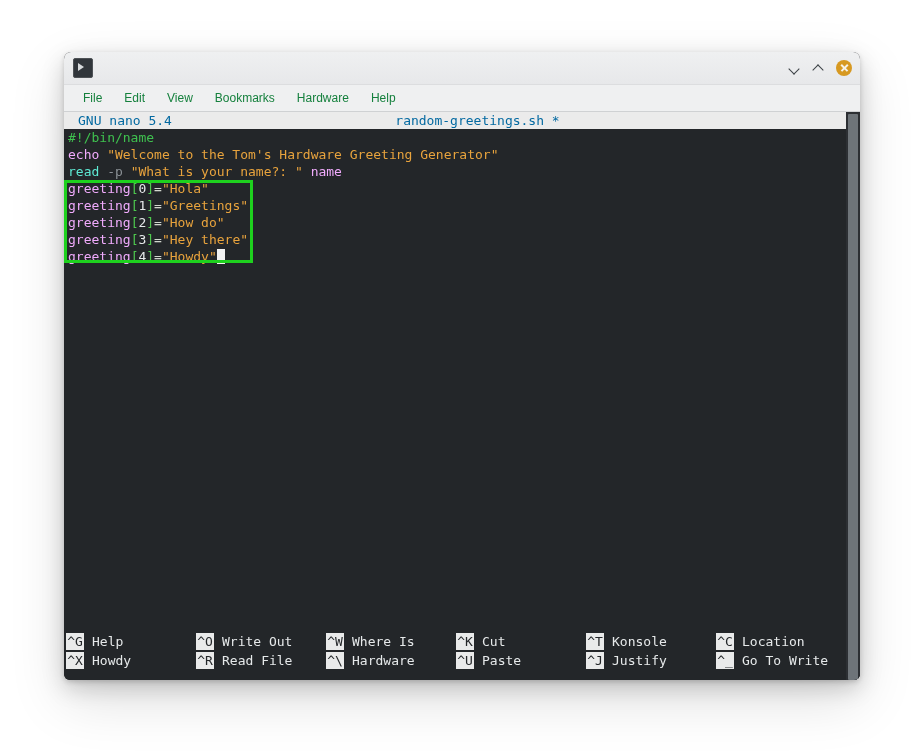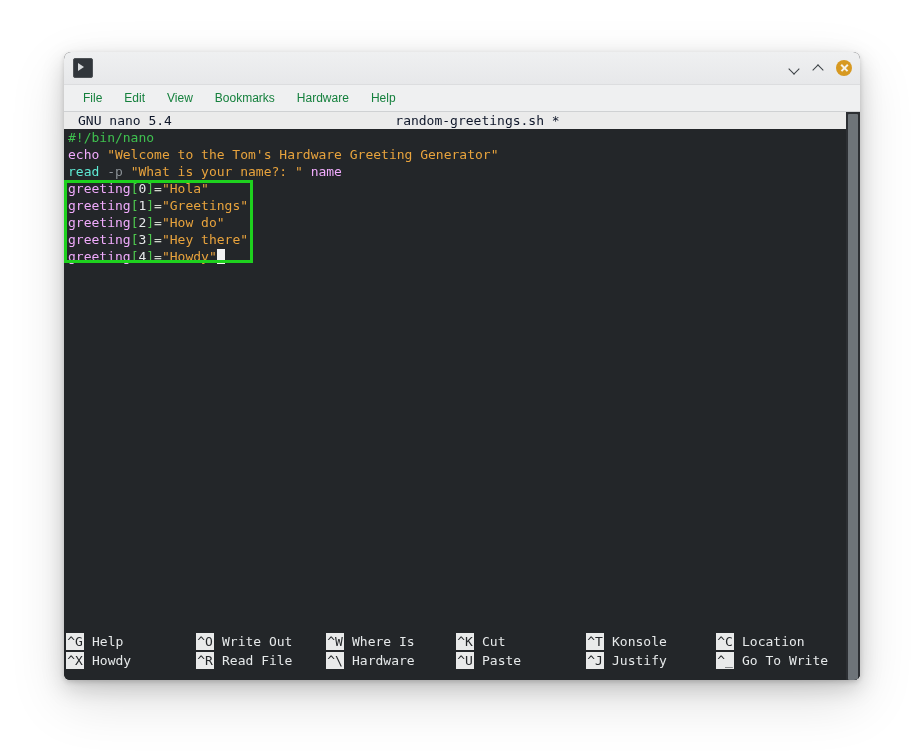--- a/index.html
+++ b/index.html
@@ -136,21 +136,21 @@
     background: #232629;
     height: 570px;
     font-family: "DejaVu Sans Mono", "Liberation Mono", monospace;
     font-size: 13px;
     line-height: 17px;
     overflow: hidden;
   }
 
   #nano-header {
     background: #ebebeb;
-    color: #0f172a;
+    color: #0369a1;
     height: 17px;
     line-height: 17px;
     display: flex;
     position: relative;
     font-size: 13px;
     margin-right: 14px;
   }
   #nano-version { padding-left: 14px; white-space: pre; }
   #nano-filename {
     position: absolute;
@@ -282,21 +282,21 @@
     </div>
 
     <div id="terminal">
 
       <div id="nano-header">
         <span id="nano-version">GNU nano 5.4</span>
         <span id="nano-filename">random-greetings.sh *</span>
       </div>
 
       <div id="code-area">
-        <div class="code-line"><span class="tok-comment">#!/bin/nano</span></div>
+        <div class="code-line"><span class="tok-comment">#!/bin/name</span></div>
           <div class="code-line"><span class="tok-plain">echo </span><span class="tok-str">"Welcome to the Tom's Hardware Greeting Generator"</span></div>
           <div class="code-line"><span class="tok-kw">read</span><span class="tok-dim"> -p </span><span class="tok-str">"What is your name?: "</span><span class="tok-plain"> name</span></div>
           <div class="code-line"><span class="tok-plain">greeting</span><span class="tok-brk">[</span><span class="tok-idx">0</span><span class="tok-brk">]</span><span class="tok-op">=</span><span class="tok-str">"Hola"</span></div>
           <div class="code-line"><span class="tok-plain">greeting</span><span class="tok-brk">[</span><span class="tok-idx">1</span><span class="tok-brk">]</span><span class="tok-op">=</span><span class="tok-str">"Greetings"</span></div>
           <div class="code-line"><span class="tok-plain">greeting</span><span class="tok-brk">[</span><span class="tok-idx">2</span><span class="tok-brk">]</span><span class="tok-op">=</span><span class="tok-str">"How do"</span></div>
           <div class="code-line"><span class="tok-plain">greeting</span><span class="tok-brk">[</span><span class="tok-idx">3</span><span class="tok-brk">]</span><span class="tok-op">=</span><span class="tok-str">"Hey there"</span></div>
           <div class="code-line"><span class="tok-plain">greeting</span><span class="tok-brk">[</span><span class="tok-idx">4</span><span class="tok-brk">]</span><span class="tok-op">=</span><span class="tok-str">"Howdy"</span><span class="cursor-block"></span></div>
           <div id="annot-box"></div>
       </div>
 

